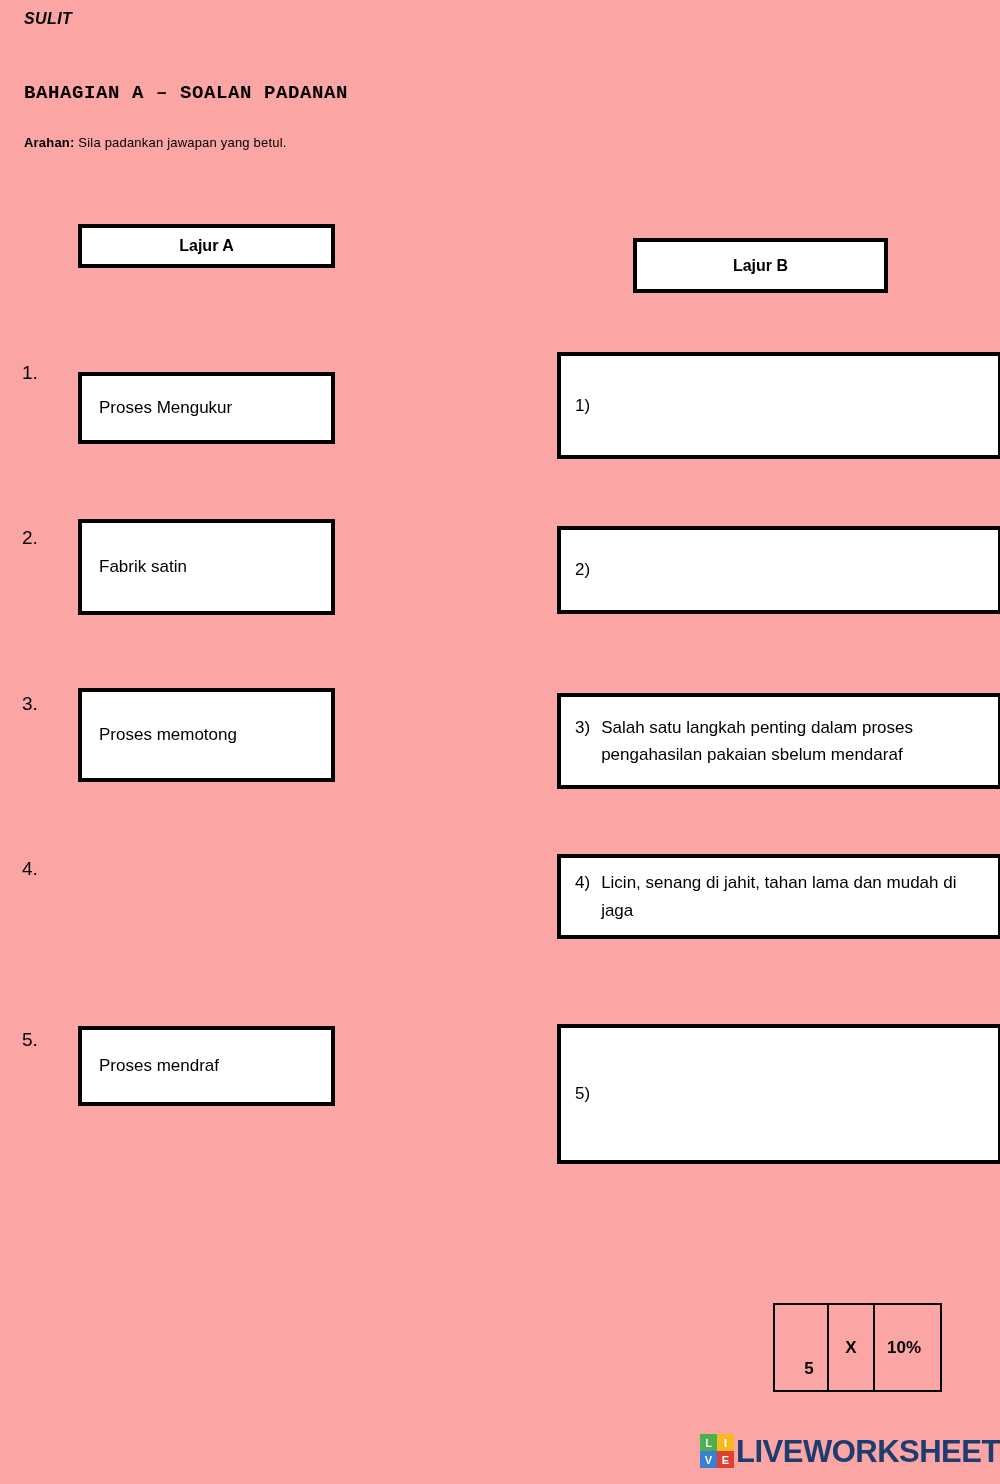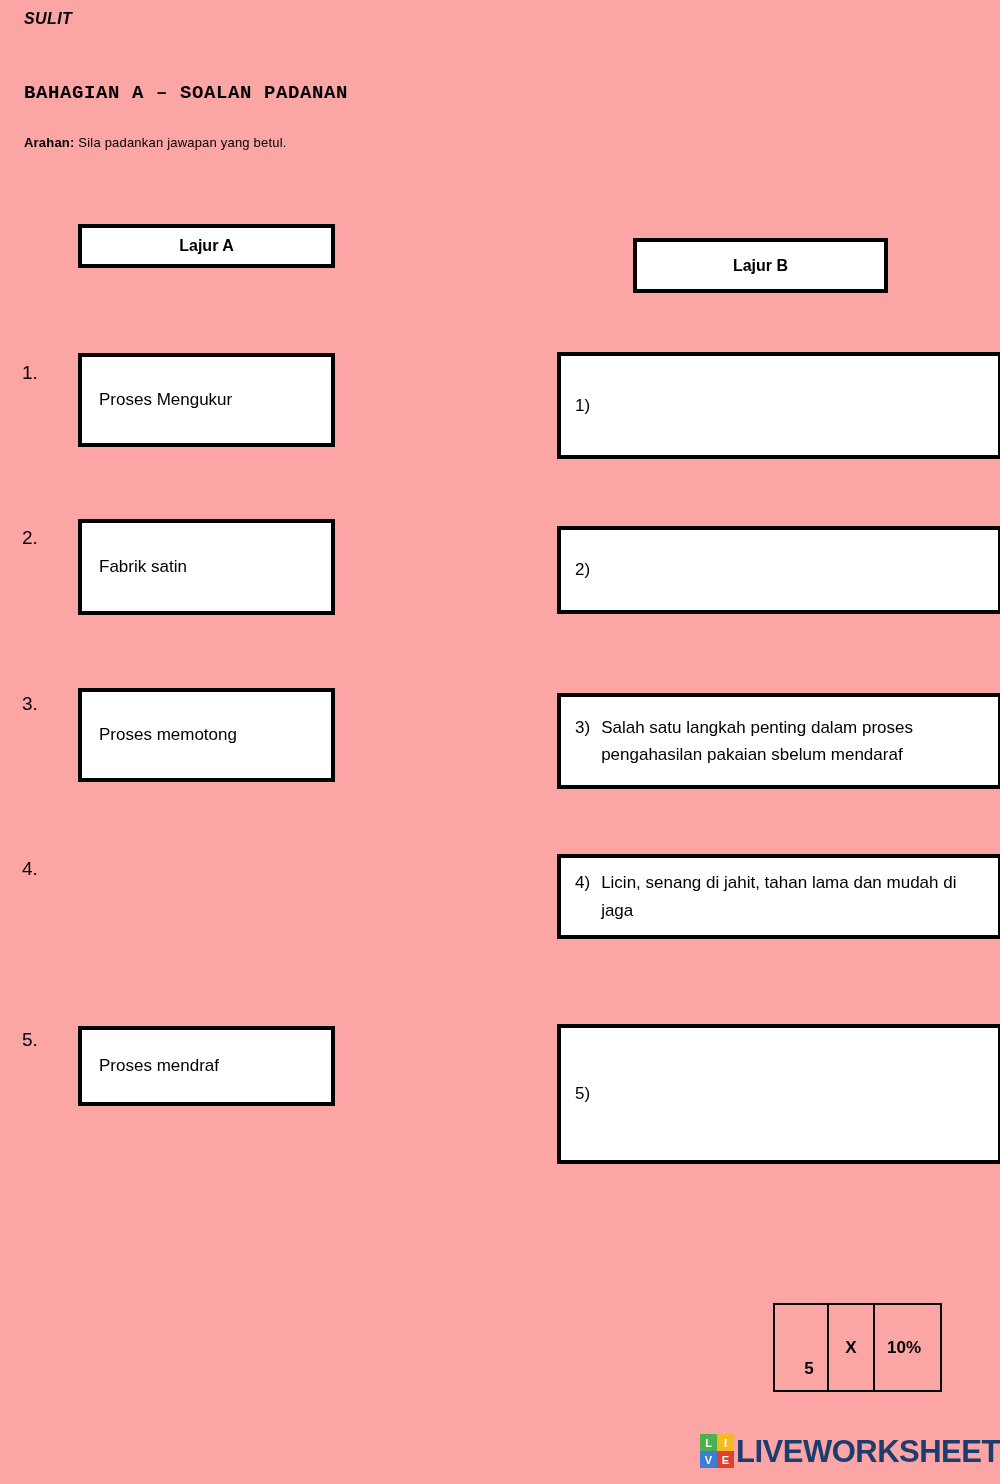--- a/index.html
+++ b/index.html
@@ -211,21 +211,21 @@
   <div class="arahan"><b>Arahan:</b><span> Sila padankan jawapan yang betul.</span></div>
 
   <div class="col-head" id="col-head-a">
     <span>Lajur A</span>
   </div>
   <div class="col-head" id="col-head-b">
     <span>Lajur B</span>
   </div>
 
   <div class="row-number" style="top:363px">1.</div>
-  <div class="left-box" style="top:353px;height:94px">
+  <div class="left-box" style="top:372px;height:72px">
     <span class="lbl">Proses Mengukur</span>
   </div>
   <div class="right-box gap-wide" style="top:352px;height:107px">
     <div class="right-inner">
       <span class="right-marker">1)</span>
     </div>
   </div>
 
   <div class="row-number" style="top:528px">2.</div>
   <div class="left-box" style="top:519px;height:96px">

